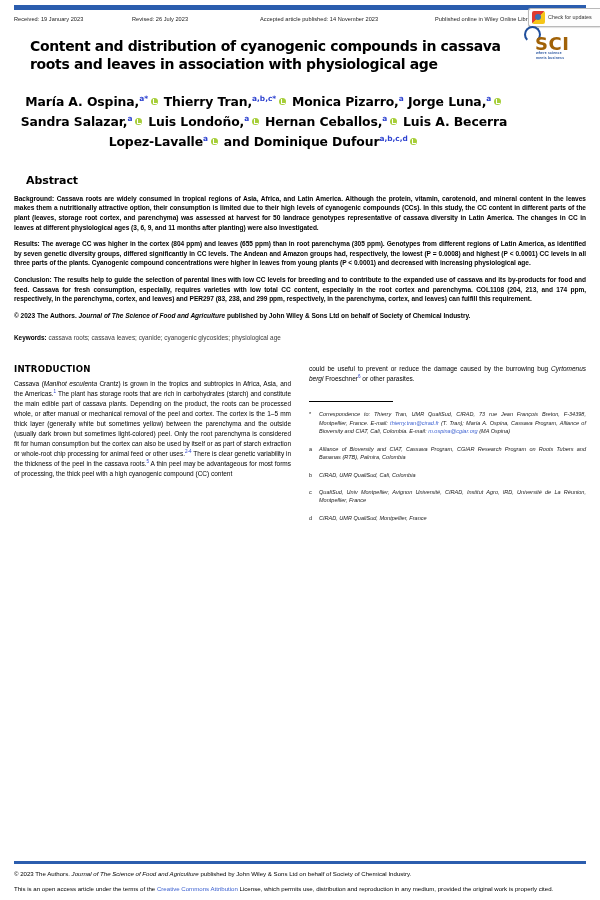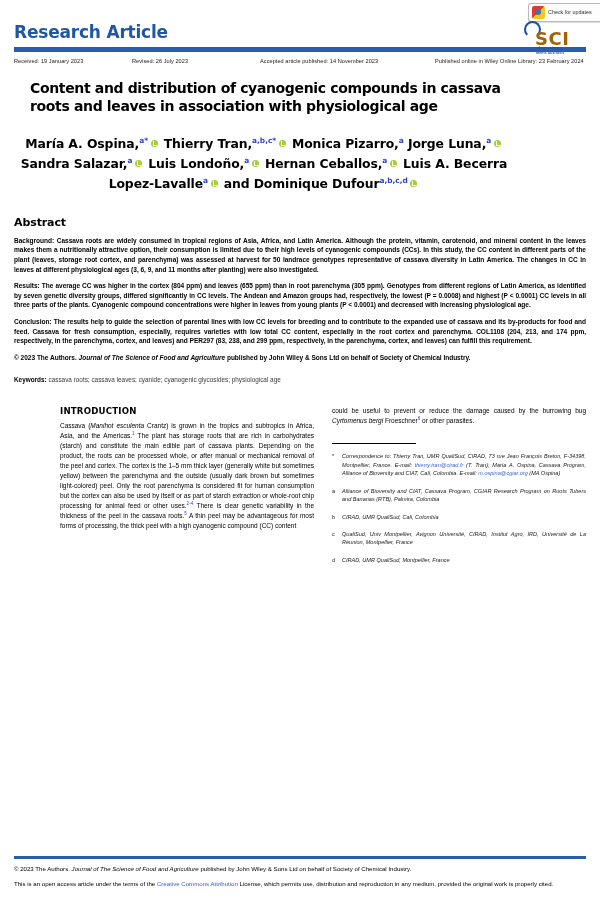--- a/index.html
+++ b/index.html
@@ -155,21 +155,21 @@
     content:"";
     position:absolute; left:2px; top:1.4px;
     width: 3px; height: 4.2px;
     border-left: 1.1px solid #fff;
     border-bottom: 1.1px solid #fff;
     border-radius: 0 0 0 1px;
   }
 
   
   h2.sec-head {
-    margin: 22px 0 0 0;
+    margin: 22px 0 0 12px;
     font-size: 11px;
     font-weight: 700;
     letter-spacing: -0.1px;
     font-family: "DejaVu Sans", sans-serif;
   }
   .abstract-body {
     margin-top: 7px;
     font-size: 6.55px;
     line-height: 1.47;
     text-align: justify;
@@ -189,21 +189,20 @@
     line-height: 1.4;
   }
   .keywords .kw-label { font-weight: 700; }
   .keywords .kw-list { color: #3a3a3a; }
 
   
   .columns {
     display: flex;
     gap: 18px;
     margin-top: 22px;
-    margin-left: 46px;
   }
   .col { width: 277px; }
   h3.intro-head {
     margin: 0 0 5px 0;
     font-size: 8.6px;
     font-weight: 700;
     letter-spacing: .2px;
     font-family: "DejaVu Sans", sans-serif;
   }
   .body-text {
@@ -275,21 +274,20 @@
     <span class="glyph"></span>
     <span class="txt">Check for updates</span>
   </div>
 
   <div class="sci-logo">
     <span class="ring"></span>
     <span class="sci-text">SCI</span>
     <span class="sci-sub">where science<br>meets business</span>
   </div>
 
-  <div class="research-article">Research Article</div>
   <div class="rule-blue"></div>
 
   <div class="dates">
     <span class="d1">Received: 19 January 2023</span>
     <span class="d2">Revised: 26 July 2023</span>
     <span class="d3">Accepted article published: 14 November 2023</span>
     <span class="d4">Published online in Wiley Online Library: 23 February 2024</span>
   </div>
 
 

